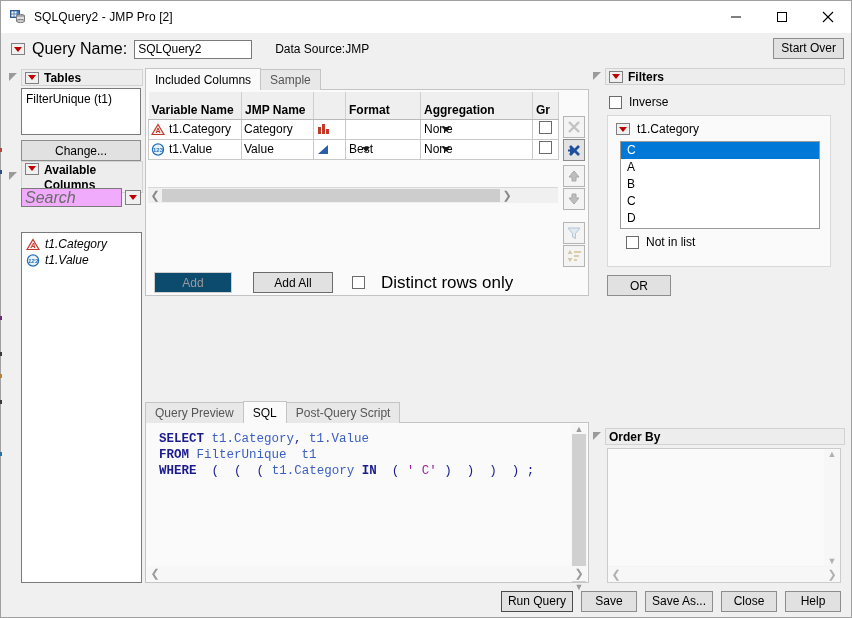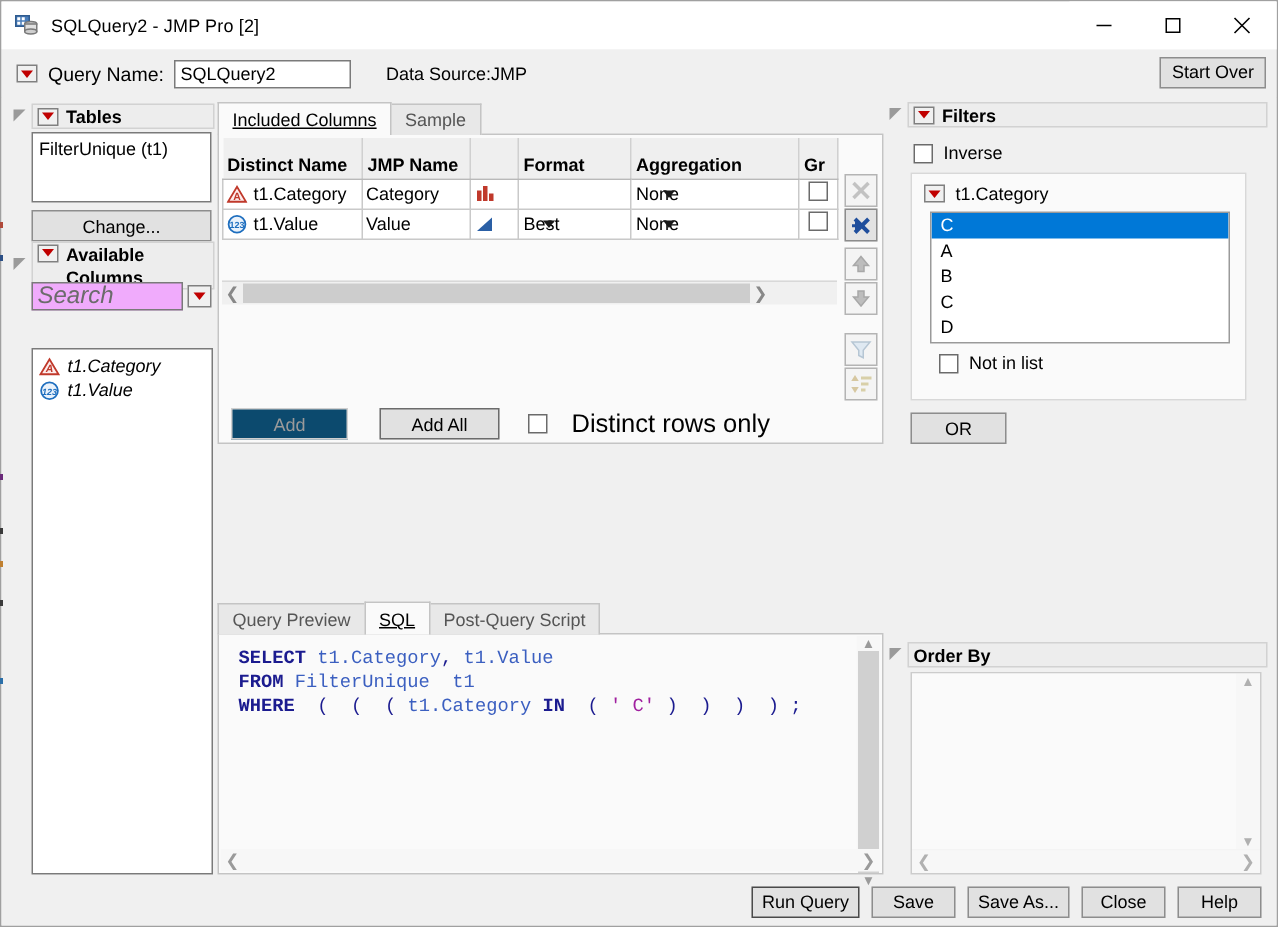--- a/index.html
+++ b/index.html
@@ -79,21 +79,21 @@
     box-sizing: border-box;
     flex: 0 0 auto;
   }
   .redtri::after {
     content: "";
     width: 0; height: 0;
     border-left: 4px solid transparent;
     border-right: 4px solid transparent;
     border-top: 5px solid #c00000;
   }
-  #qn-label { margin-left: 7px; font-size: 13px; }
+  #qn-label { margin-left: 7px; font-size: 16px; }
   #qn-input {
     margin-left: 7px;
     width: 118px; height: 19px;
     border: 1px solid #7a7a7a;
     background: #ffffff;
     font-family: "Liberation Sans", sans-serif;
     font-size: 12px;
     padding: 0 3px;
     box-sizing: border-box;
     color: #000;
@@ -284,21 +284,20 @@
     cursor: default;
   }
   .tab.active {
     background: #fafafa;
     color: #000;
     height: 22px;
     line-height: 22px;
     border-color: #c4c4c4;
     position: relative;
     z-index: 3;
-    text-decoration: underline;
   }
   #inc-pane {
     background: #fafafa;
     border: 1px solid #c4c4c4;
     position: absolute;
     left: 0; right: 0;
     top: 21px;
     height: 207px;
     box-sizing: border-box;
   }
@@ -706,21 +705,21 @@
             <colgroup>
               <col style="width:93px">
                 <col style="width:72px">
                 <col style="width:32px">
               <col style="width:75px">
                 <col style="width:112px">
                 <col style="width:26px">
             </colgroup>
             <thead>
               <tr>
-                <th>Distinct Name</th>
+                <th>Variable Name</th>
                 <th>JMP Name</th>
                 <th></th>
                 <th>Format</th>
                 <th>Aggregation</th>
                 <th>Gr</th>
               </tr>
             </thead>
             <tbody>
               <tr>
                 <td class="c-var">

